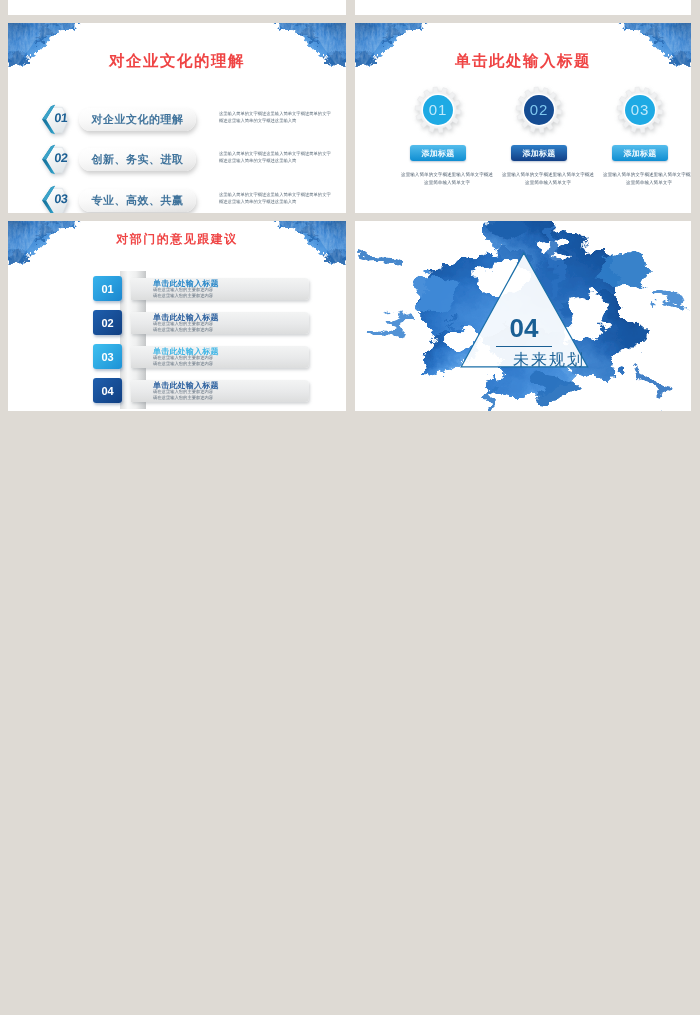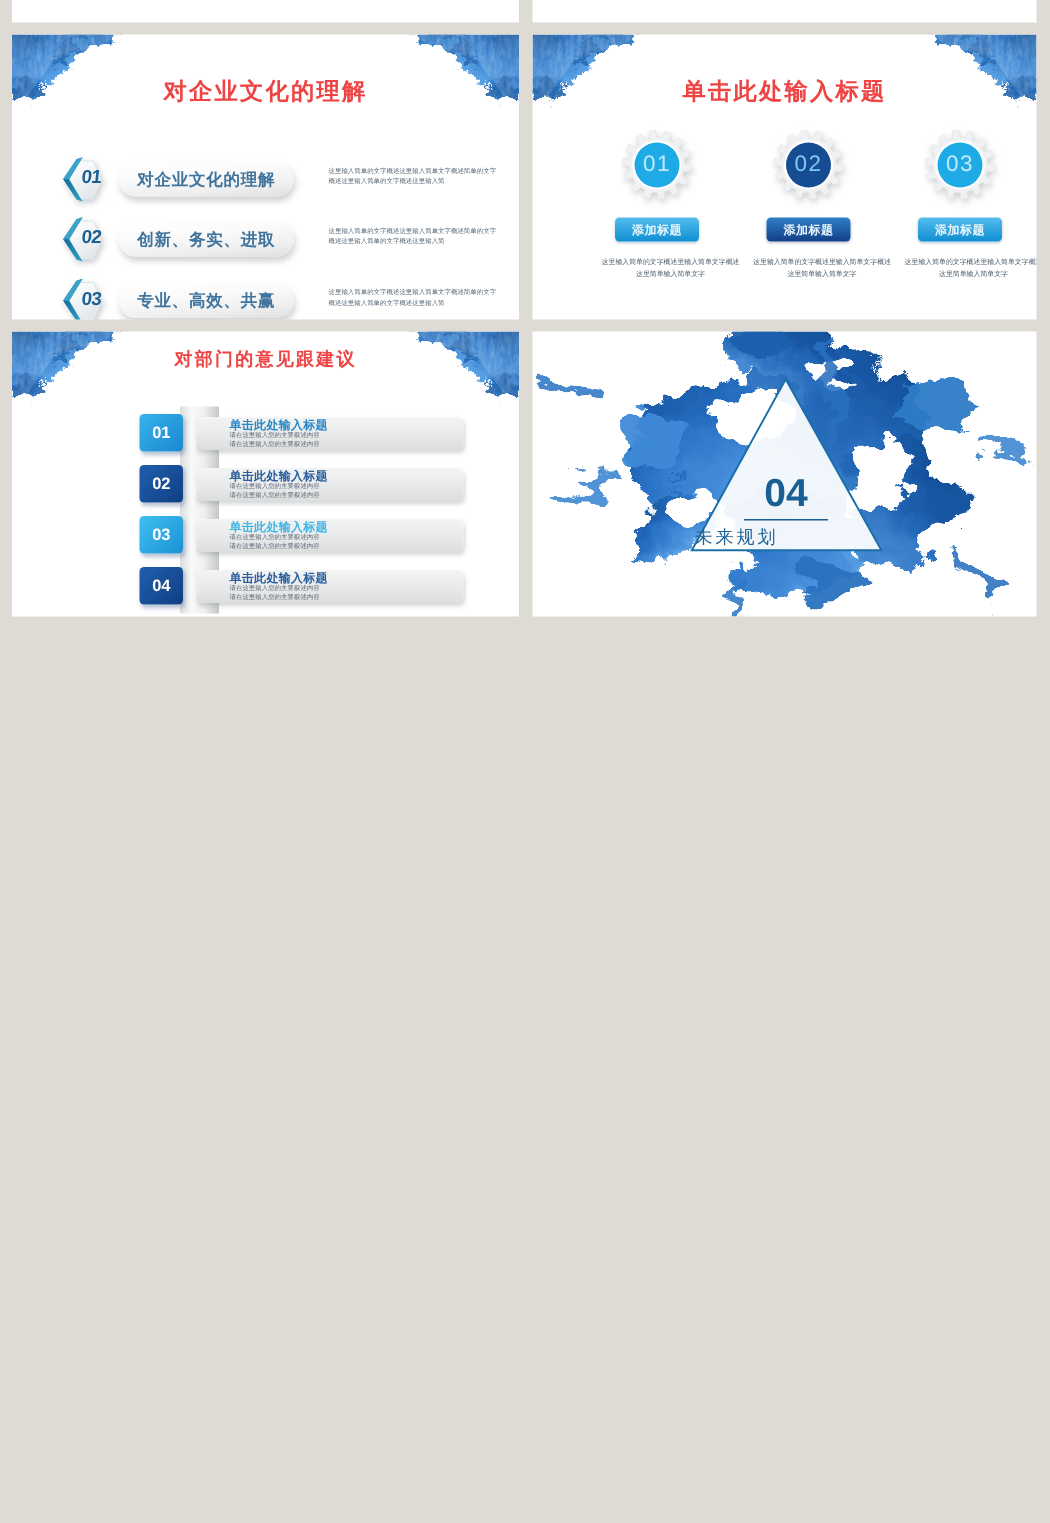--- a/index.html
+++ b/index.html
@@ -44,21 +44,21 @@
  display:flex;align-items:center;justify-content:center;box-shadow:1px 2px 3px rgba(70,100,140,.4);}
 .s3-badge span{font-size:11px;font-weight:bold;color:#fff;letter-spacing:-0.2px;}
 .s3-ttl{position:absolute;left:145px;top:2px;font-size:8px;font-weight:bold;letter-spacing:0.2px;}
 .s3-desc{position:absolute;left:145px;top:11px;width:62px;font-size:4.3px;line-height:5.6px;color:#5c6b7a;}
 
 
 .s4-ink{position:absolute;left:0;top:0;width:336px;height:190px;}
 .s4-tri{position:absolute;left:0;top:0;width:336px;height:190px;}
 .s4-num{position:absolute;left:108px;top:92px;width:122px;text-align:center;font-size:26px;font-weight:bold;color:#1a5f94;letter-spacing:0px;}
 .s4-rule{position:absolute;left:141px;top:125px;width:56px;height:1.2px;background:#1a5f94;}
-.s4-sub{position:absolute;left:108px;top:129px;width:122px;text-align:left;font-size:12px;color:#1d6398;letter-spacing:2px;}
+.s4-sub{position:absolute;left:108px;top:129px;width:122px;text-align:right;font-size:16px;color:#1d6398;letter-spacing:2px;}
 
 </style>
 </head>
 <body>
 
 <svg width="0" height="0" style="position:absolute;left:-9999px" aria-hidden="true">
     <defs>
 <filter id="fA" x="-60%" y="-60%" width="220%" height="220%">
  <feTurbulence type="fractalNoise" baseFrequency="0.045 0.06" numOctaves="6" seed="3" result="t"></feTurbulence>
  <feDisplacementMap in="SourceGraphic" in2="t" scale="26" xChannelSelector="R" yChannelSelector="G" result="d"></feDisplacementMap>

